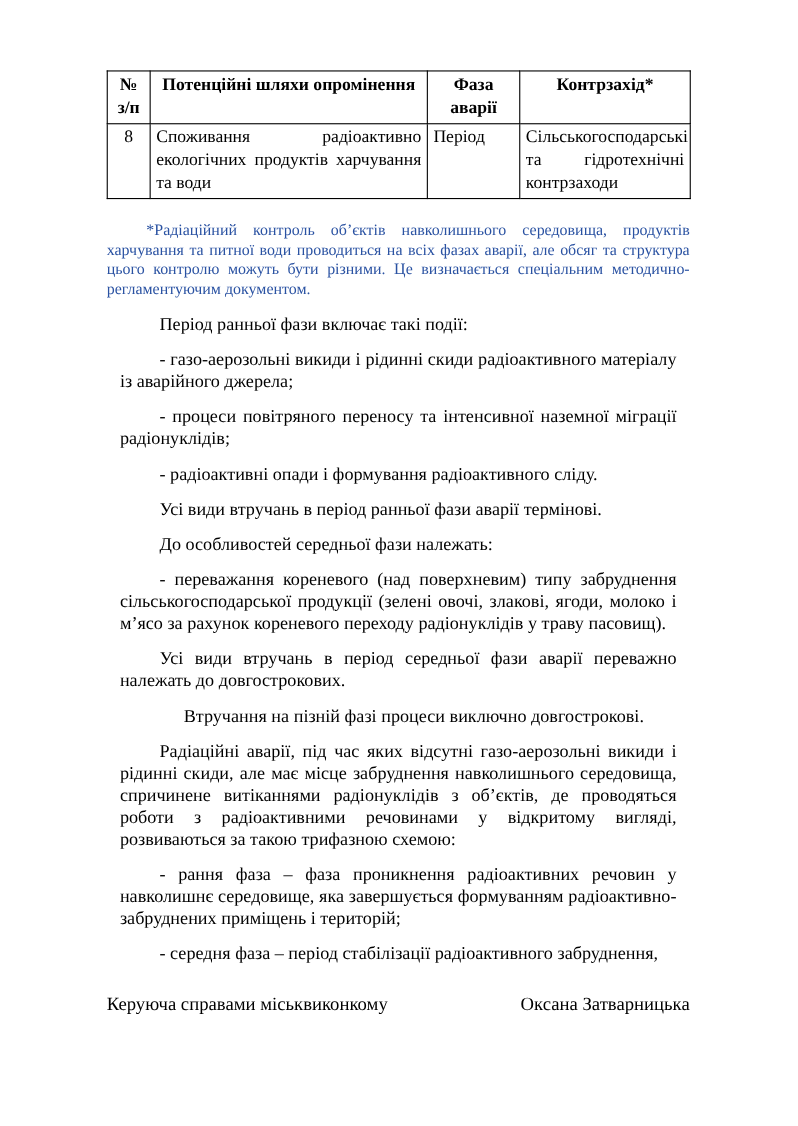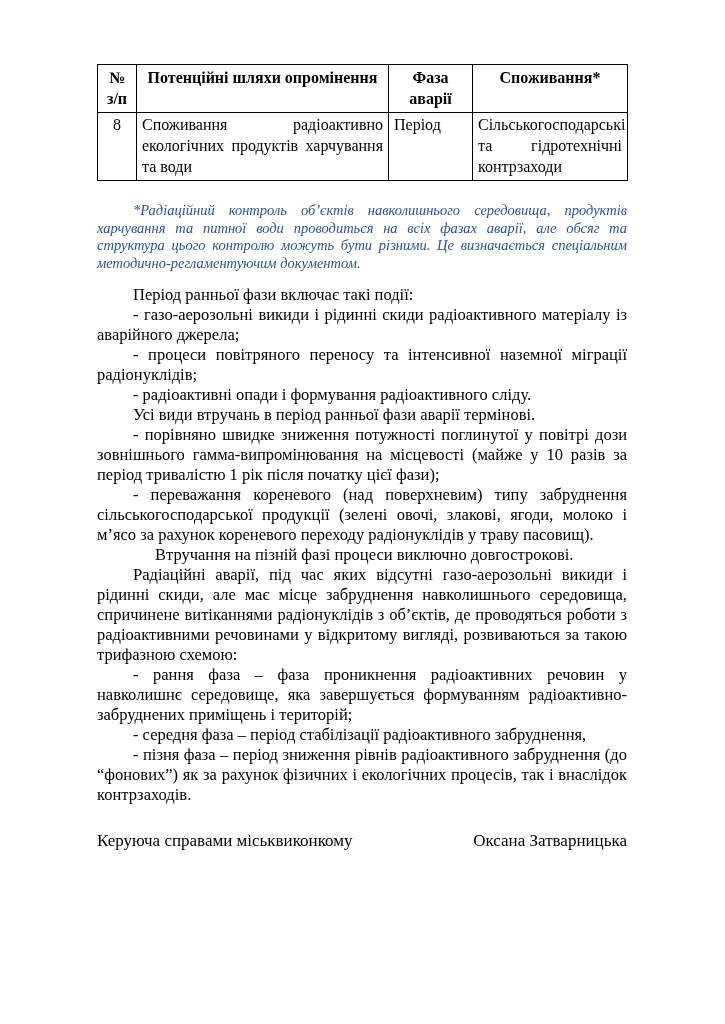--- a/index.html
+++ b/index.html
@@ -49,28 +49,27 @@
   .w-counter { width: 155px; }
   
   .footnote {
     margin: 21px 0 13px 0;
     width: 530px;
     font-size: 14.5px;
     line-height: 17.5px;
     text-align: justify;
     text-indent: 36px;
     color: #2a52a2;
-    font-style: italic;
   }
   
   .bodytext {
     width: 530px;
   }
   .bodytext p {
-    margin: 0;
+    margin: 12px;
     font-size: 16.5px;
     line-height: 20px;
     text-align: justify;
     text-indent: 36px;
   }
   .bodytext p.deep {
     text-indent: 58px;
   }
   
   .signature {
@@ -93,48 +92,48 @@
       <col class="w-num">
         <col class="w-path">
         <col class="w-phase">
         <col class="w-counter">
     </colgroup>
     <thead>
       <tr>
         <th>№ з/п</th>
         <th>Потенційні шляхи опромінення</th>
         <th>Фаза аварії</th>
-        <th>Споживання*</th>
+        <th>Контрзахід*</th>
       </tr>
     </thead>
     <tbody>
       <tr>
         <td class="c-num">8</td>
         <td class="c-path">Споживання радіоактивно екологічних продуктів харчування та води</td>
         <td class="c-phase">Період</td>
         <td class="c-counter">Сільськогосподарські та гідротехнічні контрзаходи</td>
       </tr>
     </tbody>
   </table>
 
   <div class="footnote">*Радіаційний контроль об’єктів навколишнього середовища, продуктів харчування та питної води проводиться на всіх фазах аварії, але обсяг та структура цього контролю можуть бути різними. Це визначається спеціальним методично-регламентуючим документом.</div>
 
   <div class="bodytext">
     <p>Період ранньої фази включає такі події:</p>
     <p>- газо-аерозольні викиди і рідинні скиди радіоактивного матеріалу із аварійного джерела;</p>
     <p>- процеси повітряного переносу та інтенсивної наземної міграції радіонуклідів;</p>
     <p>- радіоактивні опади і формування радіоактивного сліду.</p>
     <p>Усі види втручань в період ранньої фази аварії термінові.</p>
-    <p>- порівняно швидке зниження потужності поглинутої у повітрі дози зовнішнього гамма-випромінювання на місцевості (майже у 10 разів за період тривалістю 1 рік після початку цієї фази);</p>
+    <p>До особливостей середньої фази належать:</p>
     <p>- переважання кореневого (над поверхневим) типу забруднення сільськогосподарської продукції (зелені овочі, злакові, ягоди, молоко і м’ясо за рахунок кореневого переходу радіонуклідів у траву пасовищ).</p>
+    <p>Усі види втручань в період середньої фази аварії переважно належать до довгострокових.</p>
     <p class="deep">Втручання на пізній фазі процеси виключно довгострокові.</p>
     <p>Радіаційні аварії, під час яких відсутні газо-аерозольні викиди і рідинні скиди, але має місце забруднення навколишнього середовища, спричинене витіканнями радіонуклідів з об’єктів, де проводяться роботи з радіоактивними речовинами у відкритому вигляді, розвиваються за такою трифазною схемою:</p>
     <p>- рання фаза – фаза проникнення радіоактивних речовин у навколишнє середовище, яка завершується формуванням радіоактивно-забруднених приміщень і територій;</p>
     <p>- середня фаза – період стабілізації радіоактивного забруднення,</p>
-    <p>- пізня фаза – період зниження рівнів радіоактивного забруднення (до “фонових”) як за рахунок фізичних і екологічних процесів, так і внаслідок контрзаходів.</p>
   </div>
 
   <div class="signature">
     <span>Керуюча справами міськвиконкому</span>
     <span>Оксана Затварницька</span>
   </div>
 
 </div>
 
 </body></html>

